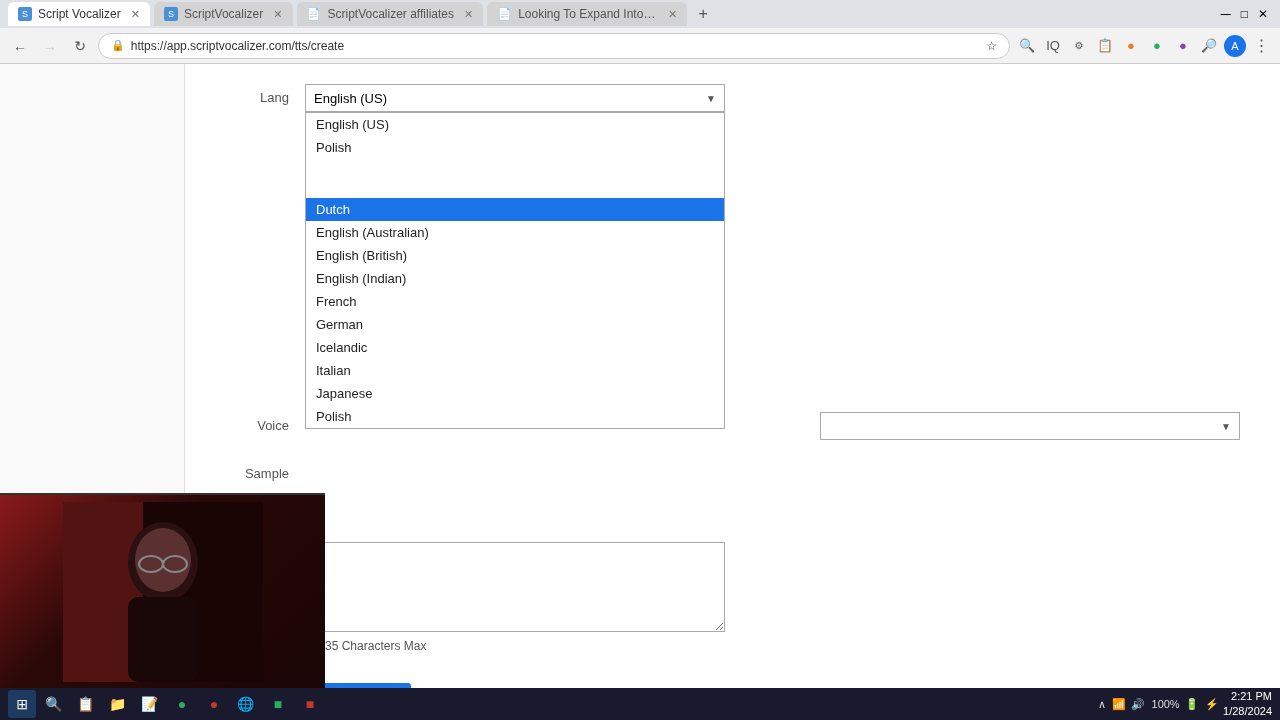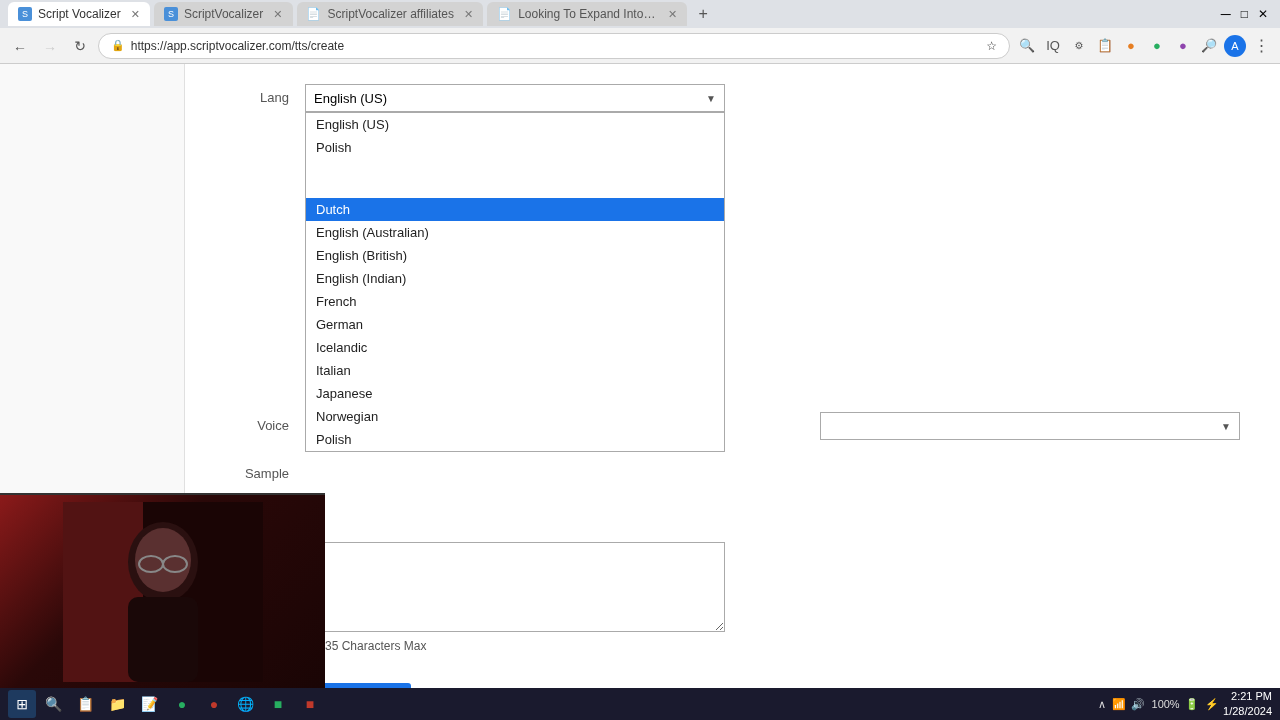--- a/index.html
+++ b/index.html
@@ -142,21 +142,20 @@
               <div class="dropdown-item">Polish</div>
               <div class="dropdown-item selected">Dutch</div>
               <div class="dropdown-item">English (Australian)</div>
               <div class="dropdown-item">English (British)</div>
               <div class="dropdown-item">English (Indian)</div>
               <div class="dropdown-item">French</div>
               <div class="dropdown-item">German</div>
               <div class="dropdown-item">Icelandic</div>
               <div class="dropdown-item">Italian</div>
               <div class="dropdown-item">Japanese</div>
-              <div class="dropdown-item">Norwegian</div>
               <div class="dropdown-item">Polish</div>
             </div>
         </div>
       </div>
 
       <div class="form-row" style="margin-top: 300px; justify-content: space-between;">
         <div class="form-label">Voice</div>
         <div class="select-wrapper">
           <div class="select-display">
             <span></span>

